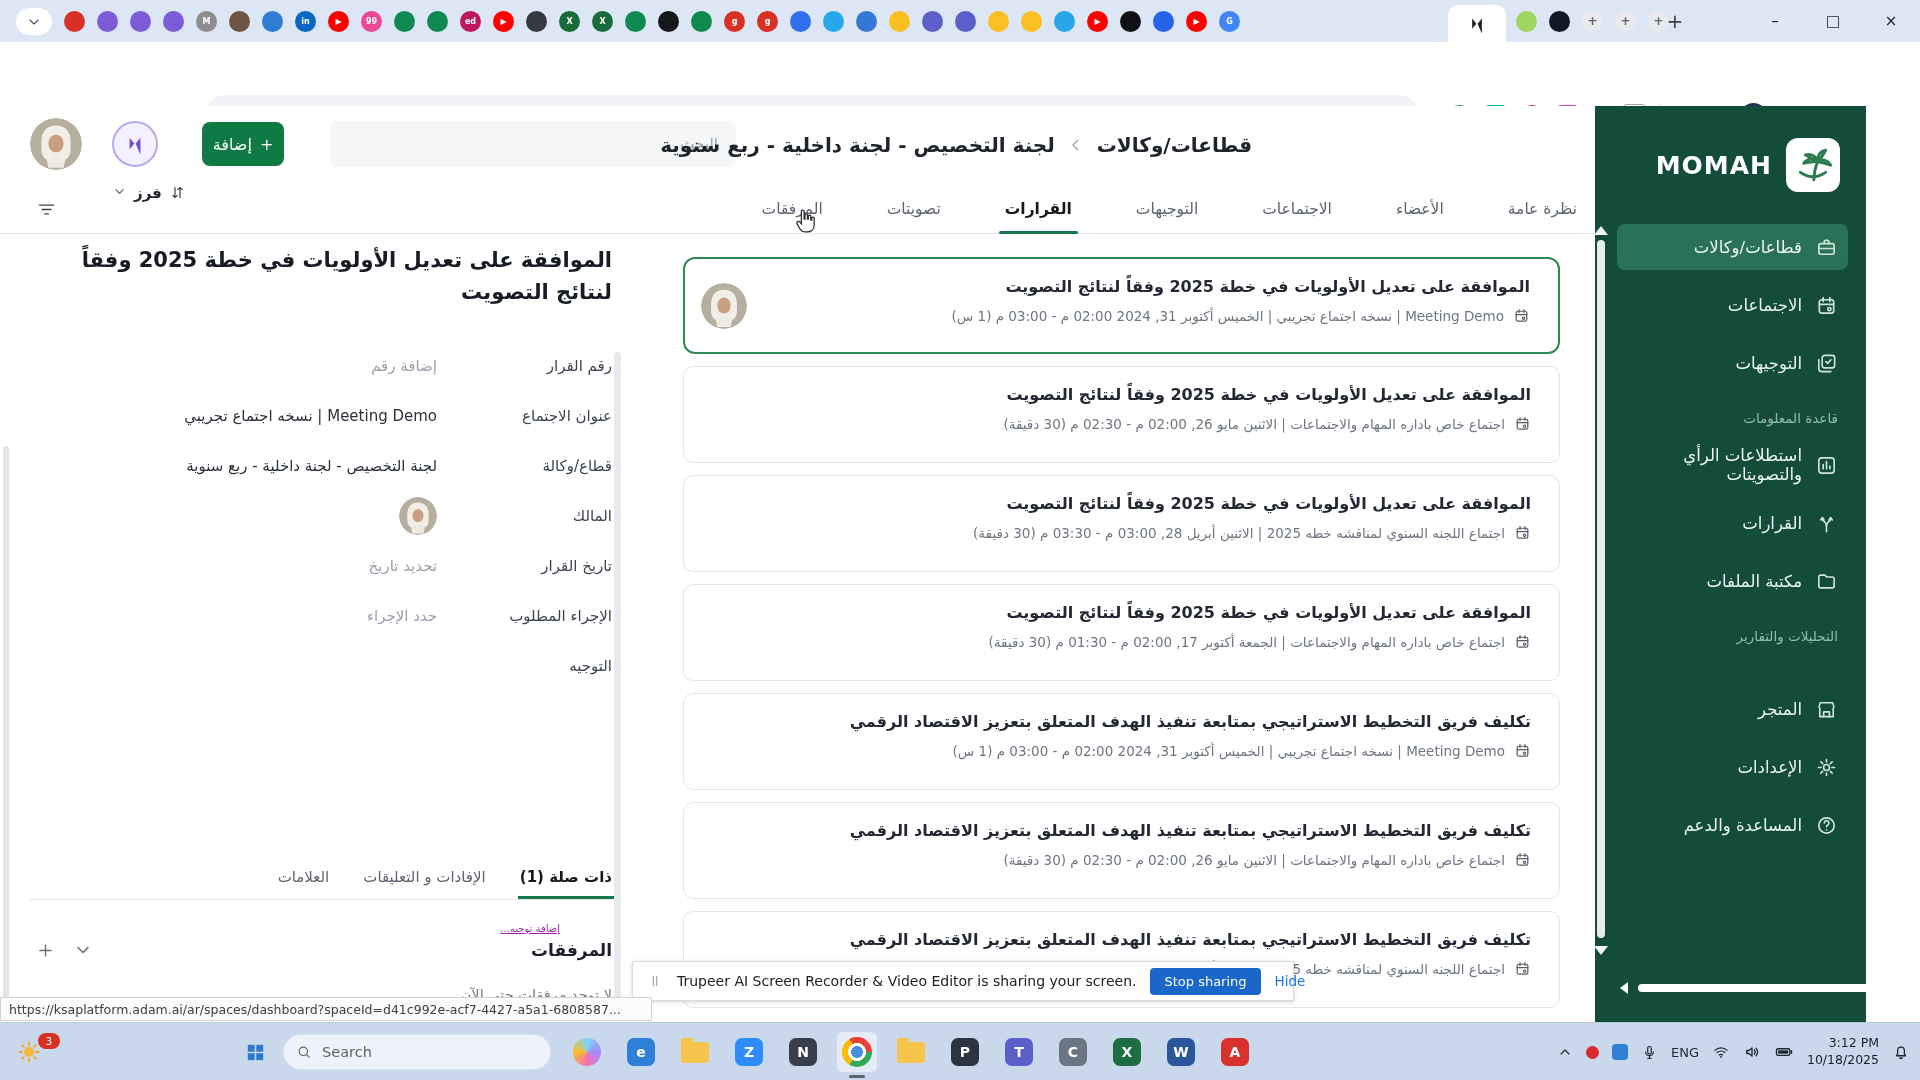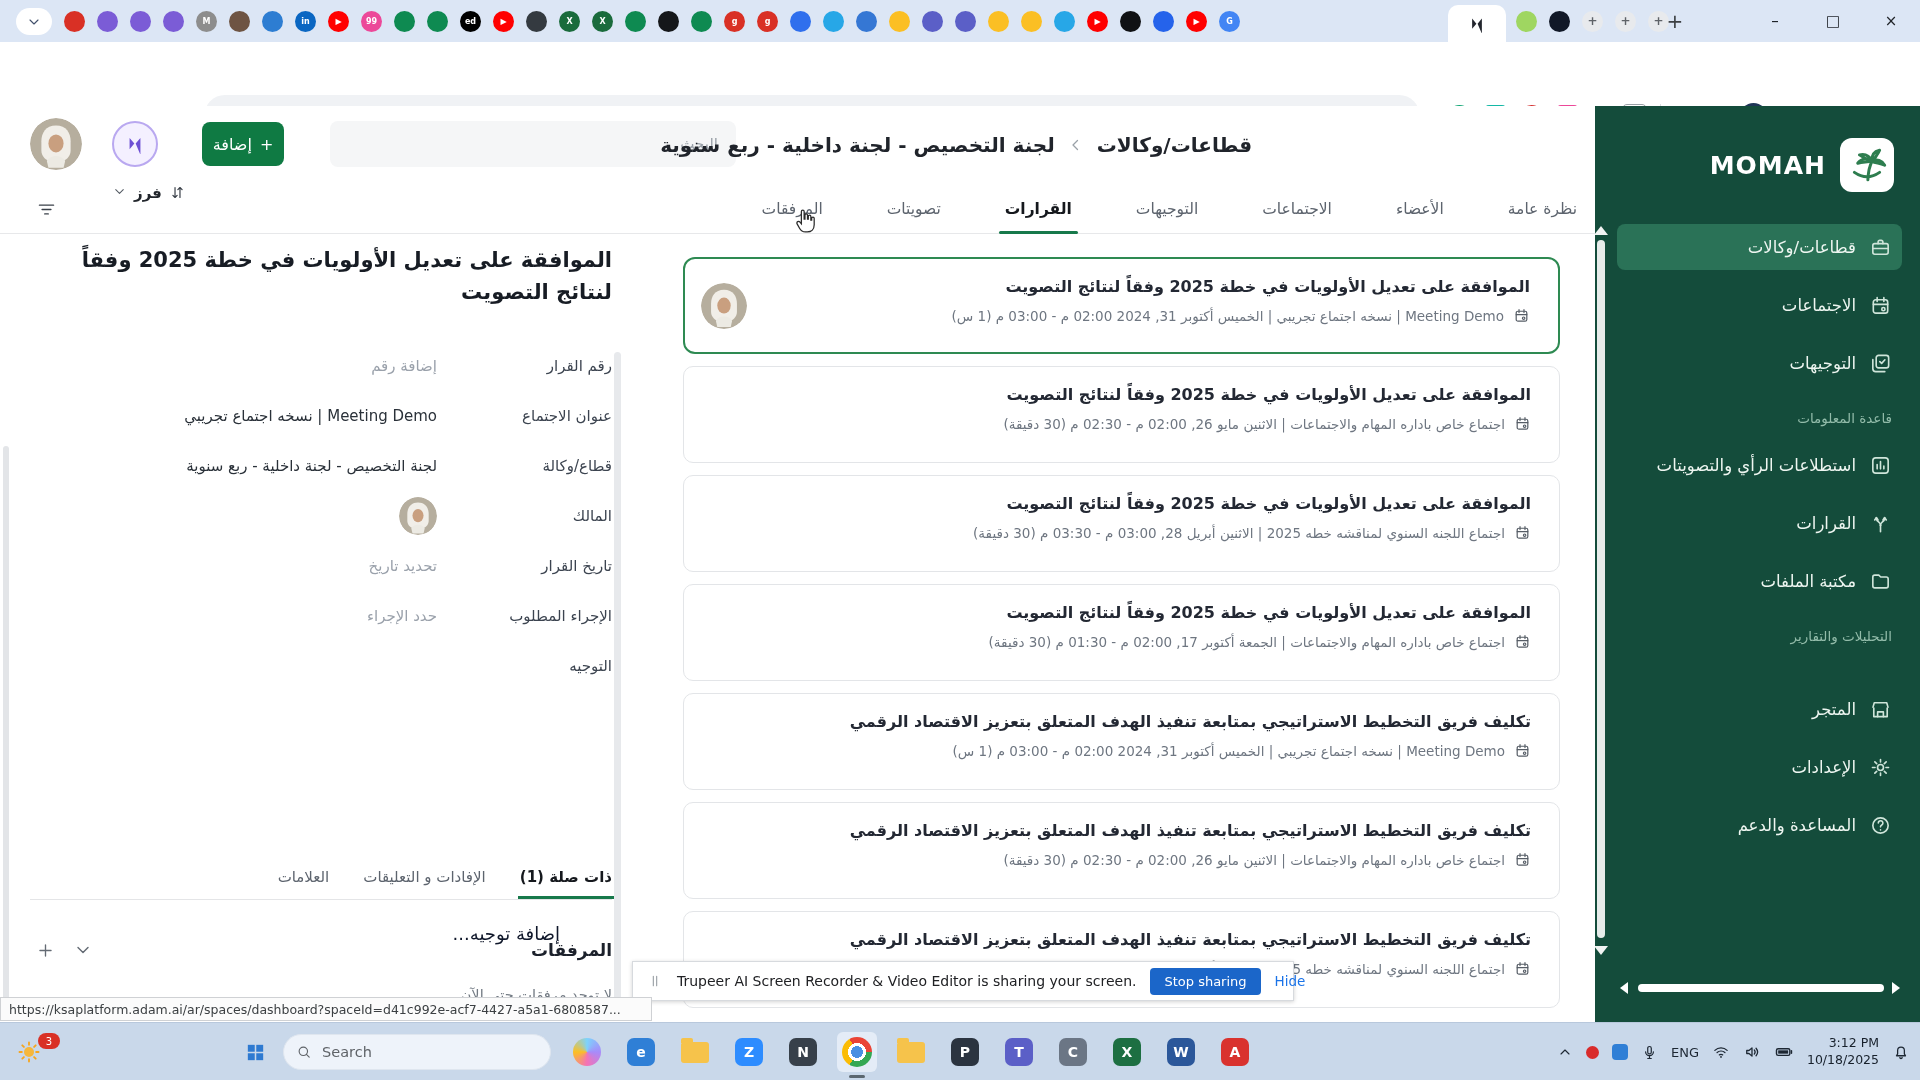--- a/index.html
+++ b/index.html
@@ -29,21 +29,21 @@
   #exts{left:1448px;top:53px;height:42px;display:flex;align-items:center;gap:13px;}
   .extic{width:23px;height:23px;border-radius:50%;display:flex;align-items:center;justify-content:center;
     color:#fff;font-size:11px;font-weight:bold;position:relative;}
   .ext-sq{border-radius:5px;}
   .newbadge{position:absolute;bottom:-4px;left:0;right:0;font-size:6.5px;background:#0c9488;color:#fff;
     border-radius:2px;text-align:center;line-height:8px;}
   #nav-avatar{width:27px;height:27px;border-radius:50%;background:#1e3556;color:#fff;font-size:13px;
     display:flex;align-items:center;justify-content:center;font-weight:bold;}
   .tooldiv{width:1px;height:24px;background:#dadce0;}
   
-  #sidebar{left:1595px;top:106px;width:325px;height:916px;background:#144c3b;direction:rtl;}
+  #sidebar{left:1595px;top:106px;width:271px;height:916px;background:#144c3b;direction:rtl;}
   #logo-row{position:absolute;top:32px;right:26px;display:flex;align-items:center;gap:14px;}
   #logo-box{width:54px;height:54px;background:#fff;border-radius:12px;display:flex;align-items:center;justify-content:center;}
   #brand{color:#fff;font-size:25px;font-weight:bold;letter-spacing:1px;}
   #sbnav{position:absolute;top:118px;right:0;left:0;padding:0 18px 0 22px;}
   .sb-item{display:flex;align-items:center;gap:13px;height:46px;border-radius:8px;padding:0 10px;
     color:#eef6f1;font-size:16.5px;margin-bottom:12px;}
   .sb-item.active{background:#2a7257;}
   .sb-section{color:#93bcaa;font-size:13.5px;margin:24px 10px 16px;}
   .sb-gap{height:26px;}
   #sb-vscroll{left:1597px;top:240px;width:8px;height:698px;background:#f2f4f3;border-radius:4px;opacity:.95;}
@@ -86,21 +86,21 @@
   #list-scroll{left:614px;top:246px;width:7px;height:660px;background:#e7e9ec;border-radius:4px;}
   
   #detail{left:0;top:127px;width:635px;height:789px;direction:rtl;}
   #d-title{position:absolute;top:12px;right:23px;width:565px;font-size:21px;font-weight:bold;color:#171c24;line-height:1.5;text-align:right;}
   #d-fields{position:absolute;top:108px;right:0;left:0;}
   .f-row{display:flex;direction:rtl;align-items:center;height:50px;padding-right:23px;}
   .f-label{width:175px;font-size:15px;color:#3c4450;}
   .f-value{flex:1;font-size:15px;color:#2a3139;text-align:right;padding-left:30px;}
   .f-value.muted{color:#9aa1ab;}
   .f-avatar{width:38px;height:38px;border-radius:50%;overflow:hidden;}
-  #d-directive-ph{position:absolute;top:690px;right:75px;font-size:18px;color:#0f172a;}
+  #d-directive-ph{position:absolute;top:690px;right:75px;font-size:10px;color:#a21caf;text-decoration:underline;}
   #ptabs{position:absolute;top:622px;right:23px;display:flex;direction:rtl;gap:34px;height:44px;align-items:center;}
   .ptab{font-size:15px;color:#5d646e;position:relative;height:44px;display:flex;align-items:center;}
   .ptab.active{color:#15181d;font-weight:bold;}
   .ptab.active::after{content:"";position:absolute;bottom:0;left:-2px;right:-2px;height:3px;background:#17794b;}
   #pt-div{position:absolute;top:666px;left:30px;right:23px;height:1px;background:#e4e5e7;}
   #att-head{position:absolute;top:692px;right:23px;left:0;height:50px;display:flex;direction:rtl;align-items:center;}
   .sec-title{font-size:17px;font-weight:bold;color:#1c212b;}
   #att-ctl{position:absolute;top:692px;left:36px;height:50px;display:flex;align-items:center;gap:18px;color:#646b74;}
   #att-empty{position:absolute;top:754px;right:23px;font-size:14.5px;color:#727a83;}
   #rel-head{position:absolute;top:828px;right:23px;display:flex;direction:rtl;align-items:center;}
@@ -160,21 +160,21 @@
         <span class="fav" style="background: rgb(123, 92, 214);"></span>
         <span class="fav" style="background: rgb(123, 92, 214);"></span>
         <span class="fav" style="background: rgb(141, 141, 141);">M</span>
         <span class="fav" style="background: rgb(110, 84, 67);"></span>
         <span class="fav" style="background: rgb(45, 125, 210);"></span>
         <span class="fav" style="background: rgb(10, 102, 194);">in</span>
         <span class="fav" style="background: rgb(255, 0, 0);">▶</span>
         <span class="fav" style="background: #ec4899;">99</span>
         <span class="fav" style="background: rgb(14, 138, 81);"></span>
         <span class="fav" style="background: rgb(14, 138, 81);"></span>
-        <span class="fav" style="background: #000000;">ed</span>
+        <span class="fav" style="background: #be185d;">ed</span>
         <span class="fav" style="background: rgb(255, 0, 0);">▶</span>
         <span class="fav" style="background: rgb(52, 58, 64);"></span>
         <span class="fav" style="background: rgb(26, 107, 60);">X</span>
         <span class="fav" style="background: rgb(26, 107, 60);">X</span>
         <span class="fav" style="background: rgb(14, 138, 81);"></span>
         <span class="fav" style="background: rgb(21, 23, 26);"></span>
         <span class="fav" style="background: rgb(14, 138, 81);"></span>
         <span class="fav" style="background: rgb(217, 48, 37);">g</span>
         <span class="fav" style="background: rgb(217, 48, 37);">g</span>
         <span class="fav" style="background: rgb(47, 111, 237);"></span>

